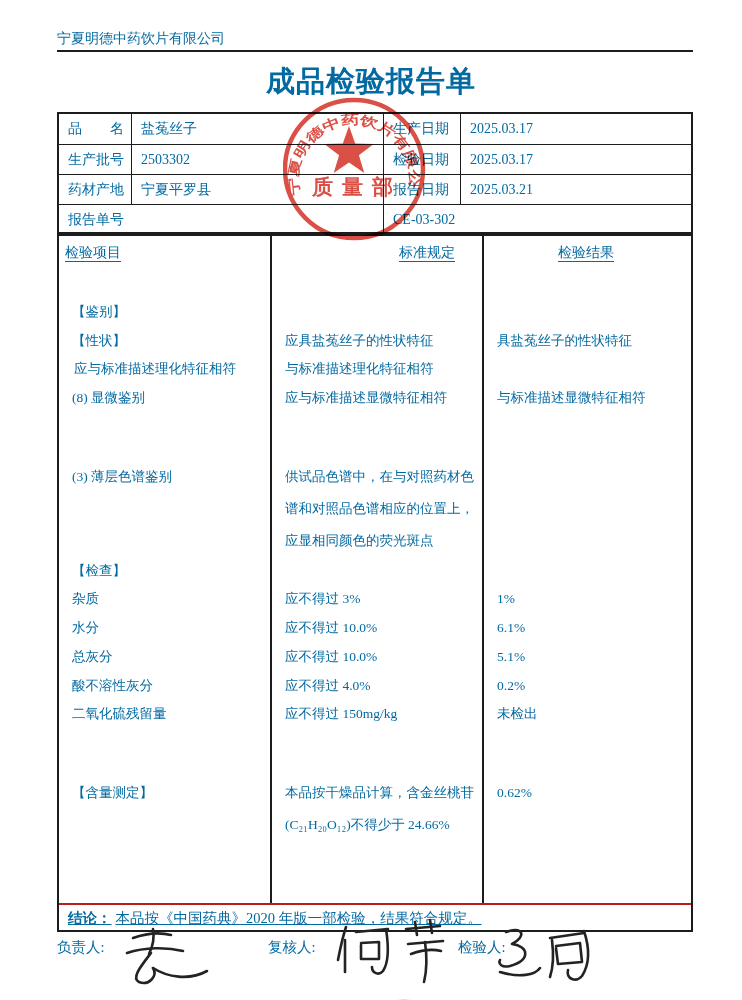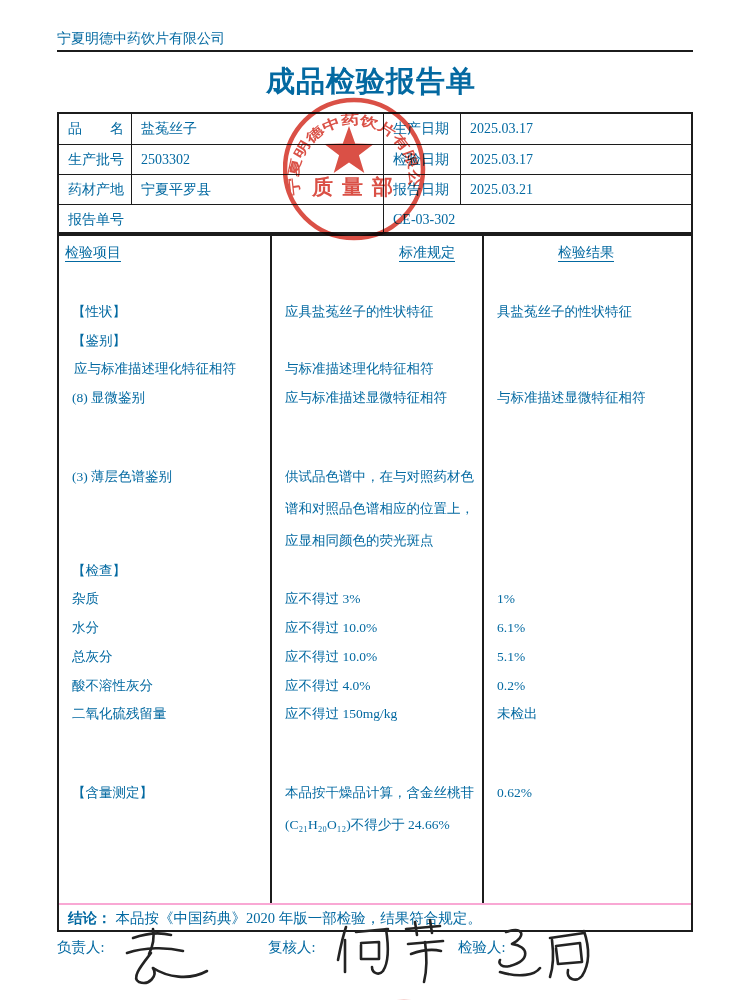--- a/index.html
+++ b/index.html
@@ -47,22 +47,22 @@
   .h3 { left:424px; width:206px; text-align:center; }
   .rows { position:absolute; left:0; top:64px; width:632px; }
   .irow { display:grid; grid-template-columns:211px 212px 209px; height:28.7px; }
   .irow.tall { height:auto; }
   .icell { font-size:13.5px; line-height:28.7px; padding-left:13px; box-sizing:border-box; }
   .icell.standard { padding-left:15px; padding-right:6px; }
   .icell.result   { padding-left:15px; padding-right:4px; }
   .irow.tall .icell { line-height:32px;margin-top:48px; }
   .conclusion {
     position:absolute; left:0; right:0; top:669px; height:27px;
-    border-top:2px solid #f9a8d4; display:flex; align-items:center;
-    padding-left:9px; font-size:14.5px; white-space:nowrap;
+    border-top:2px solid #b91c1c; display:flex; align-items:center;
+    padding-left:9px; font-size:14.5px; white-space:nowrap;text-decoration:underline;
   }
   .conclusion .b { font-weight:bold; margin-right:4px; }
   
   :root { --stamp-red:#d5382c; }
   .stamp { position:absolute; mix-blend-mode:multiply; opacity:.88; pointer-events:none; }
   .stamp-stroke { stroke:var(--stamp-red); fill:none; }
   .stamp-fill   { fill:var(--stamp-red); }
   .stamp text, .stamp textPath { fill:var(--stamp-red); font-weight:bold; font-family:"Liberation Serif", serif; }
   #stamp-top  { left:283px; top:95px; }
   #stamp-oval { left:265px; top:763px; }
@@ -108,28 +108,28 @@
 
   <div class="main-table">
     <div class="col-line l1"></div>
     <div class="col-line l2"></div>
     <div class="head h1">检验项目</div>
     <div class="head h2">标准规定</div>
     <div class="head h3">检验结果</div>
 
     <div class="rows" id="insp-rows">
         <div class="irow">
+          <div class="icell item">【鉴别】</div>
+          <div class="icell standard"></div>
+          <div class="icell result"></div>
+        </div>
+        <div class="irow">
           <div class="icell item">【性状】</div>
           <div class="icell standard">应具盐菟丝子的性状特征</div>
           <div class="icell result">具盐菟丝子的性状特征</div>
-        </div>
-        <div class="irow">
-          <div class="icell item">【鉴别】</div>
-          <div class="icell standard"></div>
-          <div class="icell result"></div>
         </div>
         <div class="irow">
           <div class="icell standard">应与标准描述理化特征相符</div>
           <div class="icell result">与标准描述理化特征相符</div>
         </div>
         <div class="irow">
           <div class="icell item">(8) 显微鉴别</div>
           <div class="icell standard">应与标准描述显微特征相符</div>
           <div class="icell result">与标准描述显微特征相符</div>
         </div>

